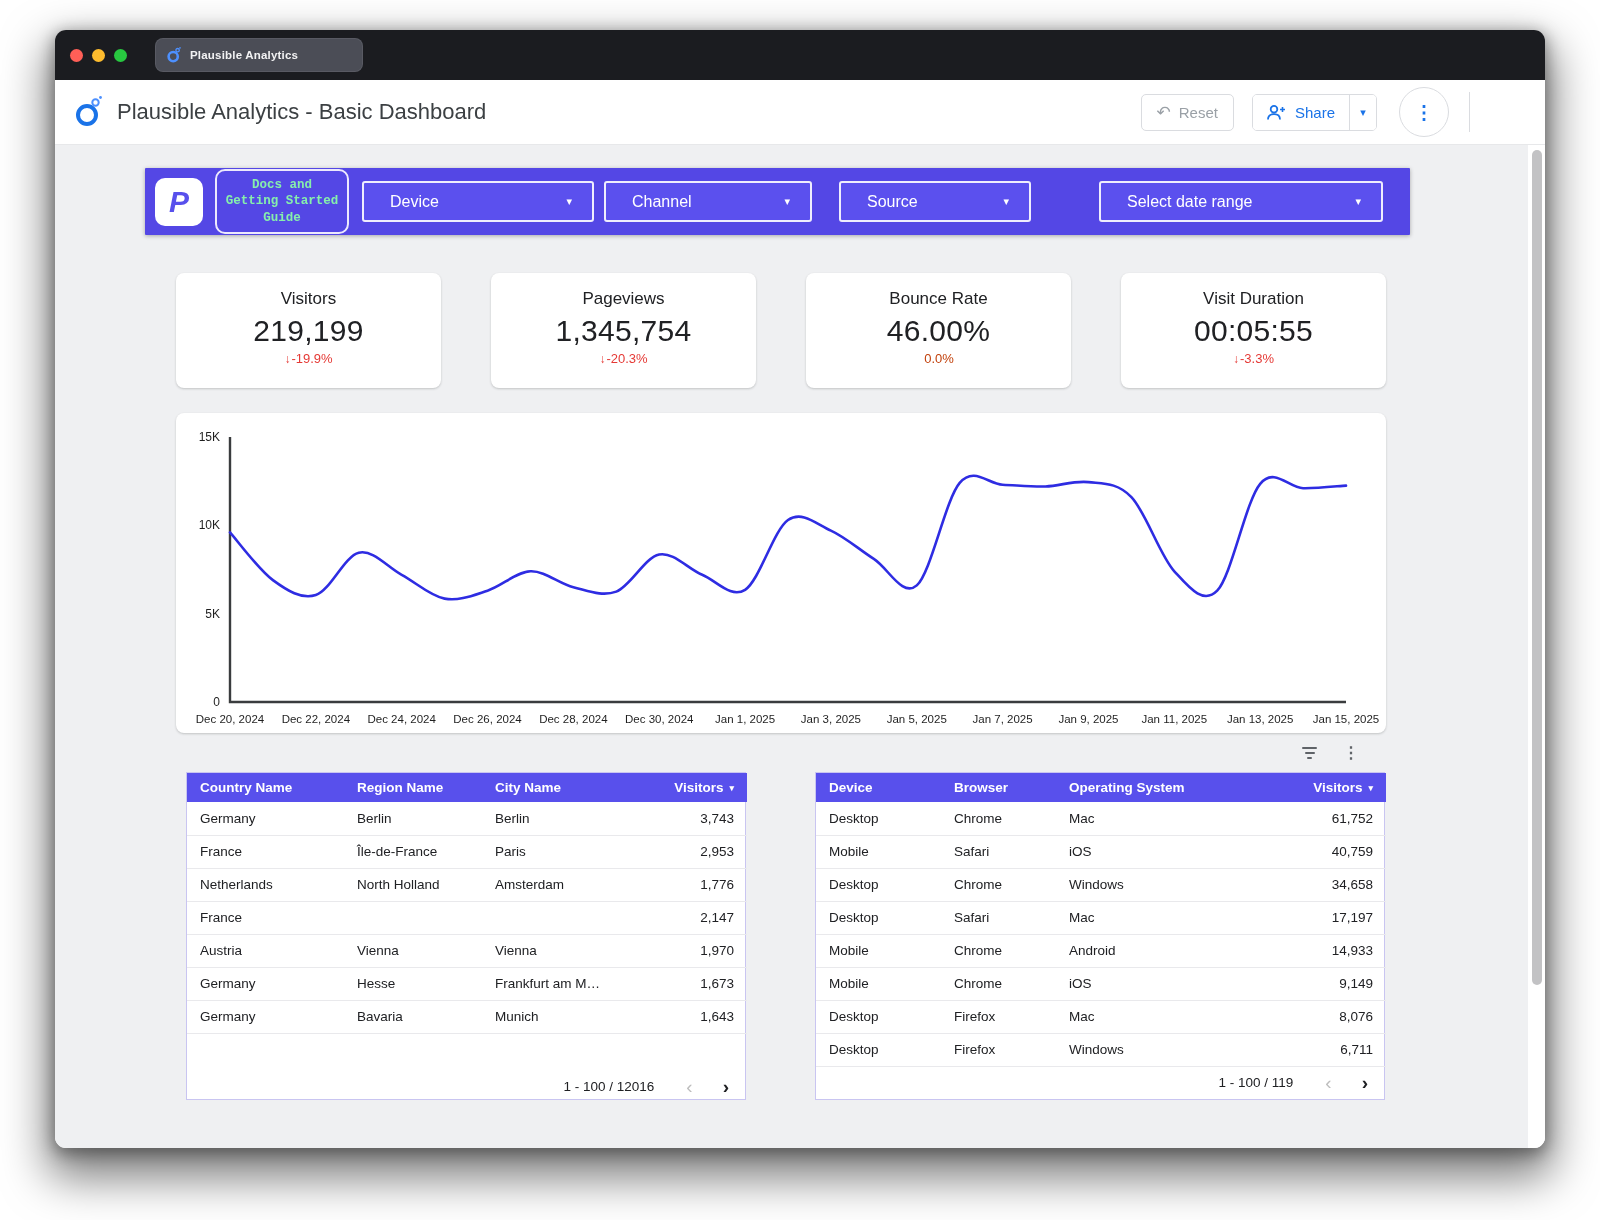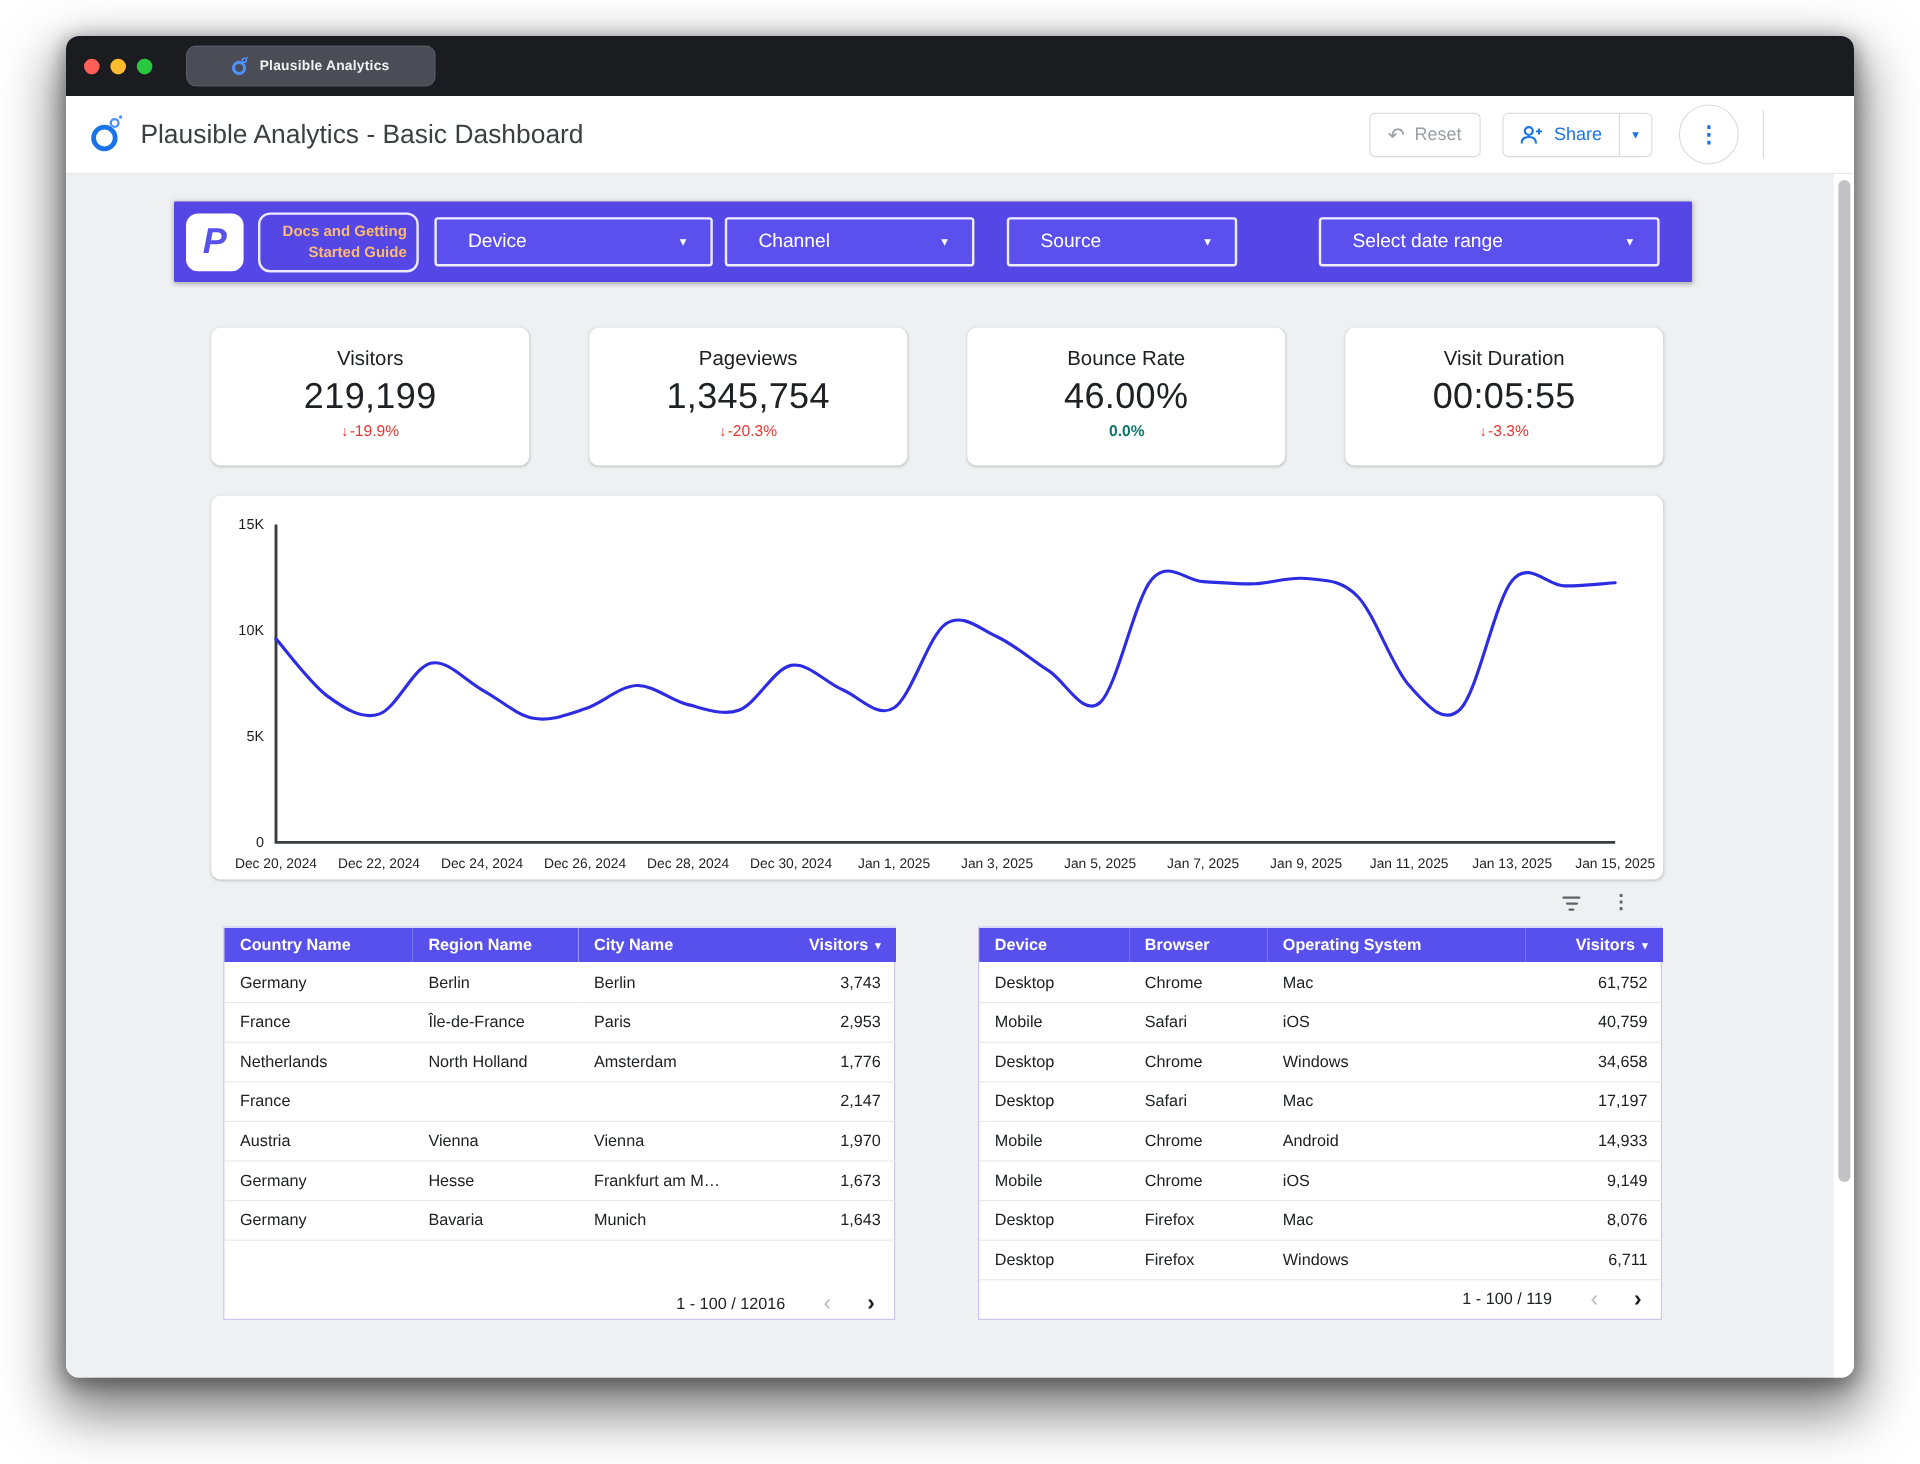--- a/index.html
+++ b/index.html
@@ -21,21 +21,20 @@
   }
   
   .titlebar{height:50px; background:var(--titlebar); display:flex; align-items:center;}
   .traffic{display:flex; gap:9px; margin-left:15px;}
   .dot{width:13px; height:13px; border-radius:50%; display:inline-block; cursor:pointer;}
   .dot.red{background:var(--traffic_red,#ff5f57);} .dot.yellow{background:var(--traffic_yellow,#febc2e);} .dot.green{background:var(--traffic_green,#28c840);}
   .tab{
     margin-left:28px; width:208px; height:34px; background:var(--tab_bg); border-radius:8px;
     display:flex; align-items:center; gap:9px; padding:0 12px; cursor:pointer;
     box-shadow:inset 0 0 0 1px rgba(255,255,255,.08);
-    justify-content:center;
   }
   .tab-title{color:#f2f2f3; font-size:11.5px; font-weight:600; letter-spacing:.2px;}
   
   .app-header{height:65px; background:#fff; display:flex; align-items:center; padding:0 75px 0 20px; border-bottom:1px solid #e7e8ea;}
   .page-title{font-size:22px; font-weight:400; color:#3c4043; margin-left:14px; white-space:nowrap;}
   .btn-reset{
     margin-left:auto; height:37px; background:#fff; border:1px solid var(--border); border-radius:5px;
     color:var(--muted); font-size:15px; display:flex; align-items:center; gap:8px; padding:0 15px; cursor:pointer;
     font-family:inherit;
   }
@@ -55,21 +54,21 @@
   .scroll-thumb{position:absolute; right:3px; top:5px; width:10px; height:835px; background:#c2c2c4; border-radius:6px; cursor:grab;}
   
   .filterbar{
     position:absolute; left:90px; top:23px; width:1265px; height:67px; background:var(--purple_bar);
     display:flex; align-items:center; box-shadow:0 1px 4px rgba(0,0,0,.3); border-radius:1px;
   }
   .logo-tile{margin-left:10px; width:48px; height:48px; background:#fff; border-radius:10px; display:flex; align-items:center; justify-content:center; flex:none;}
   .logo-letter{color:var(--purple_header); font-size:30px; font-weight:800; font-style:italic; line-height:1;}
   .docs-btn{
     margin-left:12px; width:134px; min-height:50px; border:2px solid #ece9fd; border-radius:10px; background:transparent;
-    color:#fdba74; font-size:12.5px; font-weight:700; line-height:1.3; text-align:right; padding:6px 8px; cursor:pointer; font-family:Liberation Sans, sans-serif;
+    color:#86efac; font-size:12.5px; font-weight:700; line-height:1.3; text-align:center; padding:6px 8px; cursor:pointer; font-family:Liberation Mono, monospace;
   }
   .dropdown{
     height:41px; background:var(--purple_button); border:2px solid #efedfd; border-radius:3px; color:#fff;
     display:flex; align-items:center; justify-content:space-between; padding:0 20px 0 26px; cursor:pointer; font-family:inherit;
   }
   .dropdown .dd-label{font-size:16px;}
   .dropdown .caret{font-size:11px; margin-left:10px;}
   .dd-device{width:232px; margin-left:13px;}
   .dd-channel{width:208px; margin-left:10px;}
   .dd-source{width:192px; margin-left:27px;}
@@ -77,21 +76,21 @@
   
   .cards{position:absolute; left:121px; top:128px; display:flex; gap:50px;}
   .card{
     width:265px; height:115px; background:#fff; border-radius:8px; text-align:center;
     box-shadow:0 1px 2px rgba(60,64,67,.18), 0 1px 3px rgba(60,64,67,.08);
   }
   .card-title{margin-top:16px; font-size:17px; color:var(--text_dark);}
   .card-value{margin-top:5px; font-size:30px; color:var(--text_dark); letter-spacing:.3px;}
   .card-delta{margin-top:3px; font-size:13px; font-weight:500;}
   .card-delta.down{color:var(--red);}
-  .card-delta.flat{color:#0f766e; font-weight:700;}
+  .card-delta.flat{color:#c2410c; font-weight:400;}
   .delta-arrow{font-size:12px; margin-right:1px; font-weight:700;}
   
   .chart-card{
     position:absolute; left:121px; top:268px; width:1210px; height:320px; background:#fff; border-radius:8px;
     box-shadow:0 1px 2px rgba(60,64,67,.18), 0 1px 3px rgba(60,64,67,.08);
   }
   .chart-card svg{position:absolute; left:0; top:0; overflow:visible;}
   
   .table-tools{position:absolute; left:1245px; top:600px; display:flex; align-items:center; gap:24px;}
   .filter-icon{display:flex; flex-direction:column; gap:3px; align-items:center; cursor:pointer; padding:2px;}

